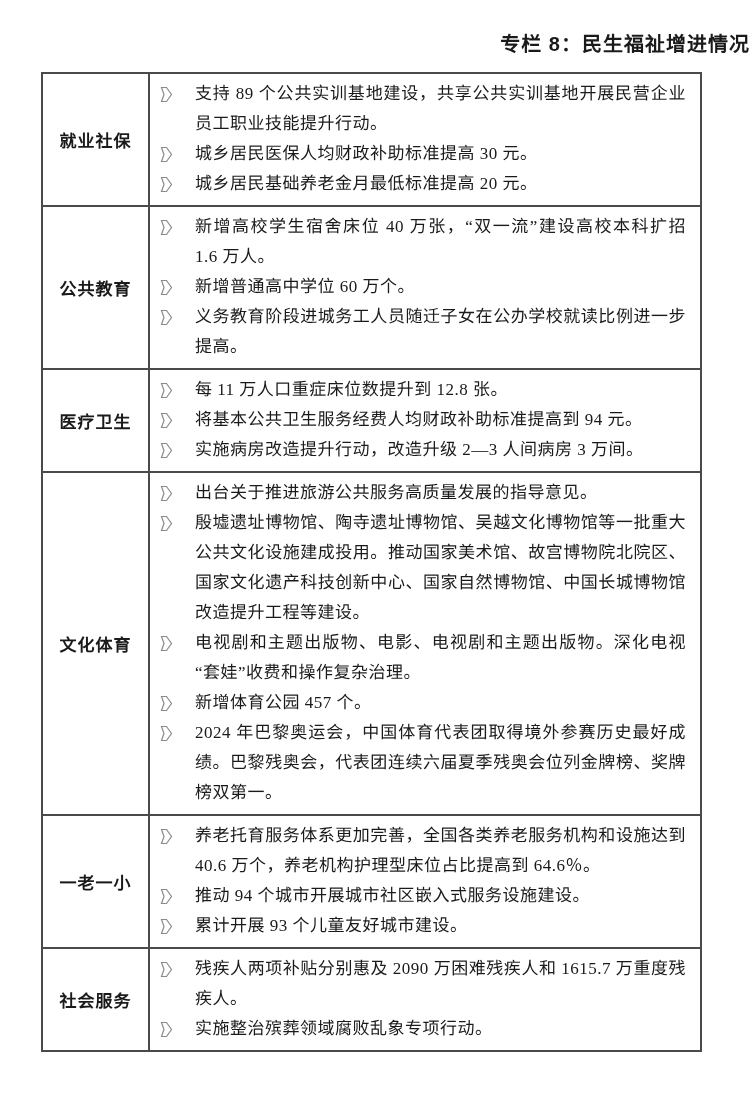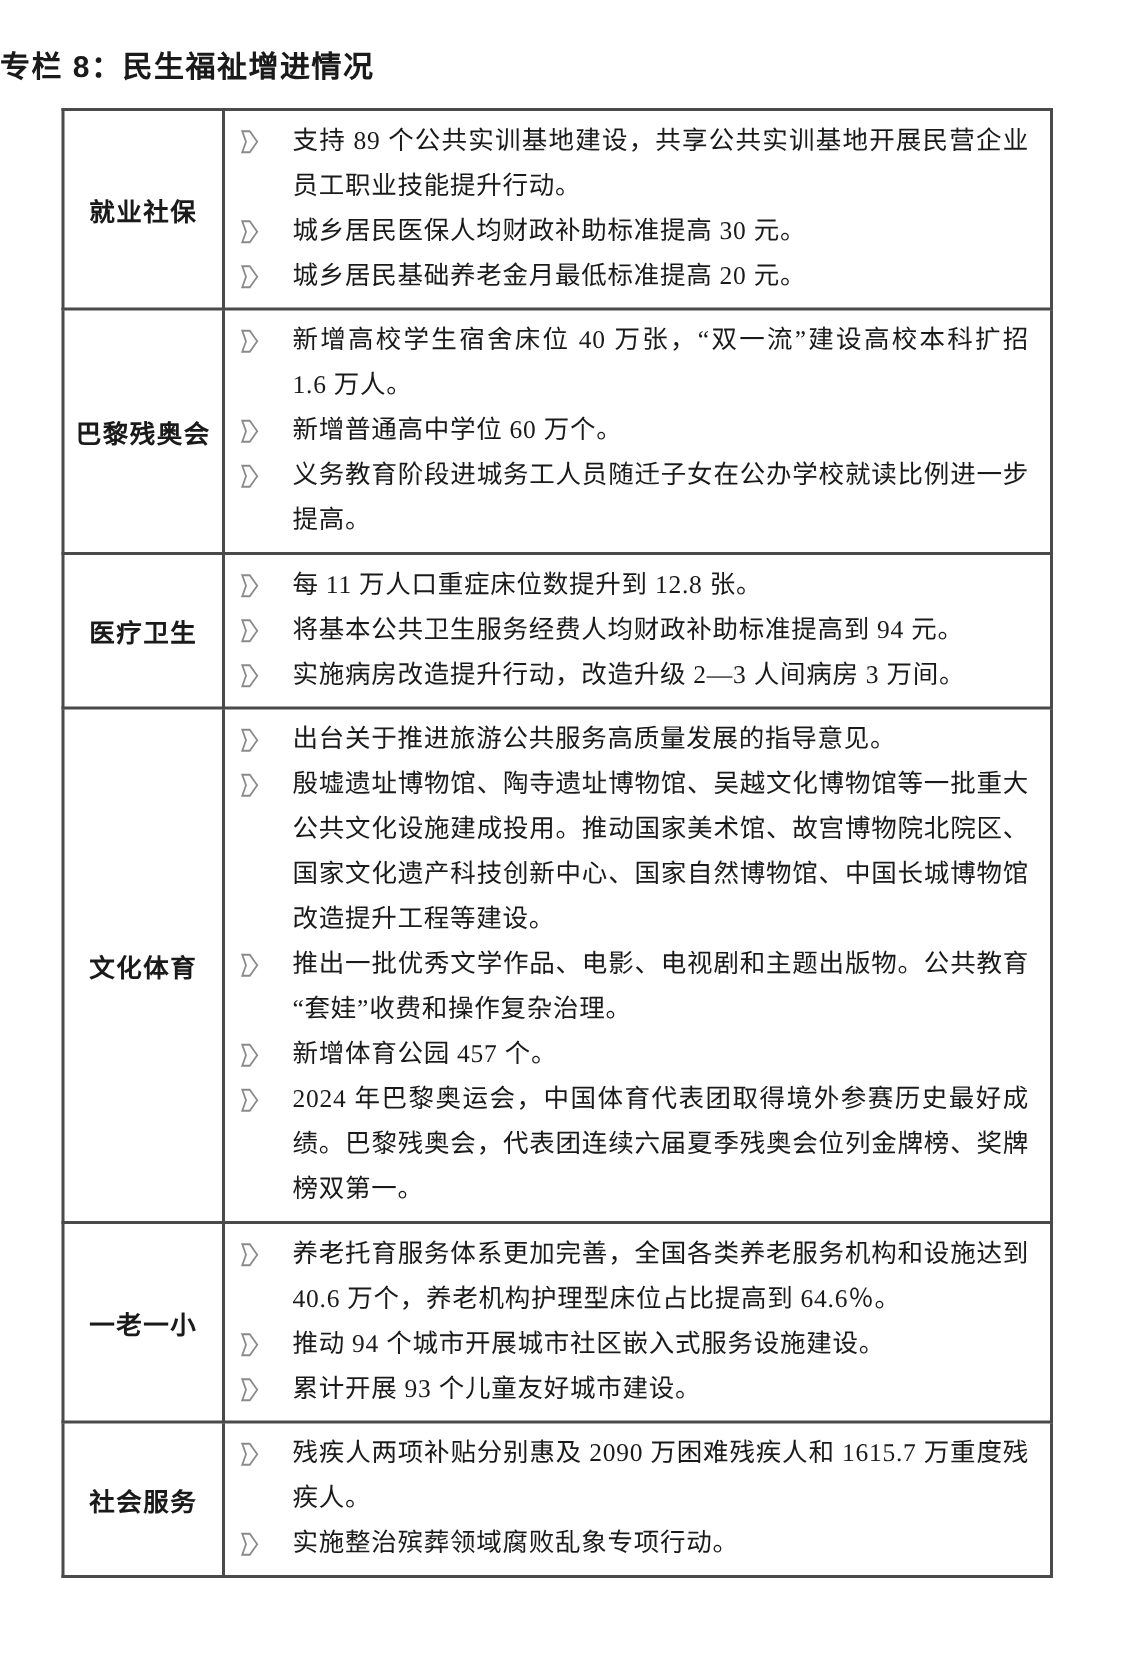--- a/index.html
+++ b/index.html
@@ -13,21 +13,21 @@
   body{
     width:750px;height:1110px;
     background:var(--bg);
     color:var(--text);
     font-family:"Liberation Serif","DejaVu Serif",serif;
     position:relative;
   }
   .title{
     position:absolute;
     top:28px;left:0;right:0;
-    text-align:left;
+    text-align:right;
     font-family:"Liberation Sans","DejaVu Sans",sans-serif;
     font-weight:bold;
     font-size:20px;
     letter-spacing:1px;
     margin:0;
   }
   table.panel{
     position:absolute;
     left:41px;top:72px;
     width:661px;
@@ -104,21 +104,21 @@
       <svg width="13" height="17" viewBox="0 0 13 17" aria-hidden="true">
         <polygon points="1.5,1.5 6.5,1.5 11.5,8.5 6.5,15.5 1.5,15.5 4,8.5" fill="none" stroke-width="1.2" class="bullet-shape" stroke="#8a8a8a"></polygon>
       </svg>
     </span>
     <span class="item-text">城乡居民基础养老金月最低标准提高 20 元。</span>
   </div>
 </td>
   </tr>
 
   <tr>
-    <th class="cat">巴黎残奥会</th>
+    <th class="cat">公共教育</th>
     <td class="items">
   <div class="item">
     <span class="bullet">
       <svg width="13" height="17" viewBox="0 0 13 17" aria-hidden="true">
         <polygon points="1.5,1.5 6.5,1.5 11.5,8.5 6.5,15.5 1.5,15.5 4,8.5" fill="none" stroke-width="1.2" class="bullet-shape" stroke="#8a8a8a"></polygon>
       </svg>
     </span>
     <span class="item-text">新增高校学生宿舍床位 40 万张，“双一流”建设高校本科扩招 1.6 万人。</span>
   </div>
 
@@ -194,21 +194,21 @@
     </span>
     <span class="item-text">殷墟遗址博物馆、陶寺遗址博物馆、吴越文化博物馆等一批重大公共文化设施建成投用。推动国家美术馆、故宫博物院北院区、国家文化遗产科技创新中心、国家自然博物馆、中国长城博物馆改造提升工程等建设。</span>
   </div>
 
   <div class="item">
     <span class="bullet">
       <svg width="13" height="17" viewBox="0 0 13 17" aria-hidden="true">
         <polygon points="1.5,1.5 6.5,1.5 11.5,8.5 6.5,15.5 1.5,15.5 4,8.5" fill="none" stroke-width="1.2" class="bullet-shape" stroke="#8a8a8a"></polygon>
       </svg>
     </span>
-    <span class="item-text">推出一批优秀文学作品、电影、电视剧和主题出版物。公共教育“套娃”收费和操作复杂治理。</span>
+    <span class="item-text">电视剧和主题出版物、电影、电视剧和主题出版物。深化电视“套娃”收费和操作复杂治理。</span>
   </div>
 
   <div class="item">
     <span class="bullet">
       <svg width="13" height="17" viewBox="0 0 13 17" aria-hidden="true">
         <polygon points="1.5,1.5 6.5,1.5 11.5,8.5 6.5,15.5 1.5,15.5 4,8.5" fill="none" stroke-width="1.2" class="bullet-shape" stroke="#8a8a8a"></polygon>
       </svg>
     </span>
     <span class="item-text">新增体育公园 457 个。</span>
   </div>

